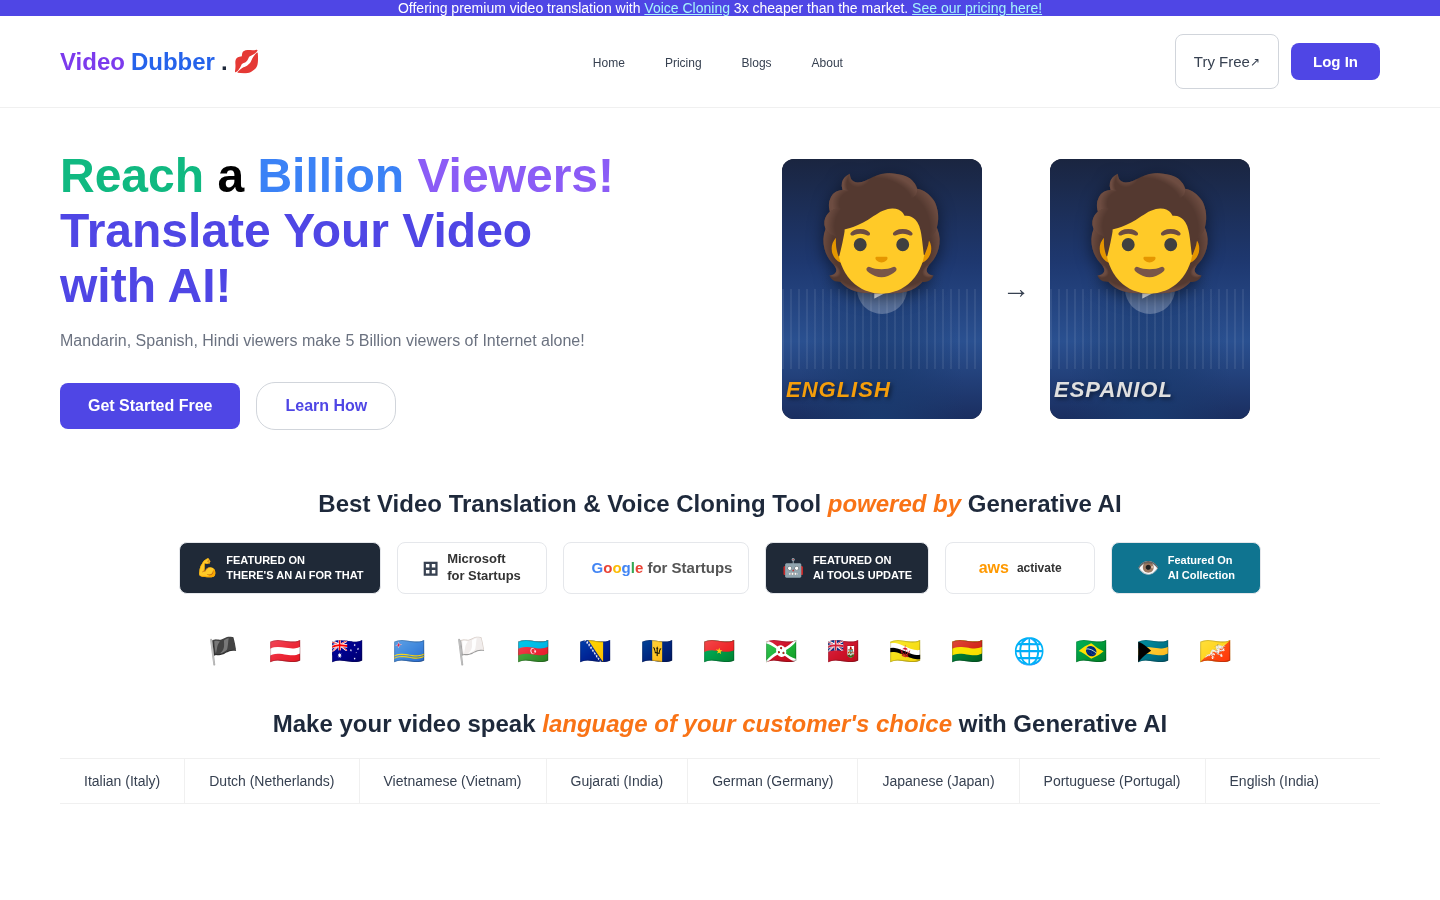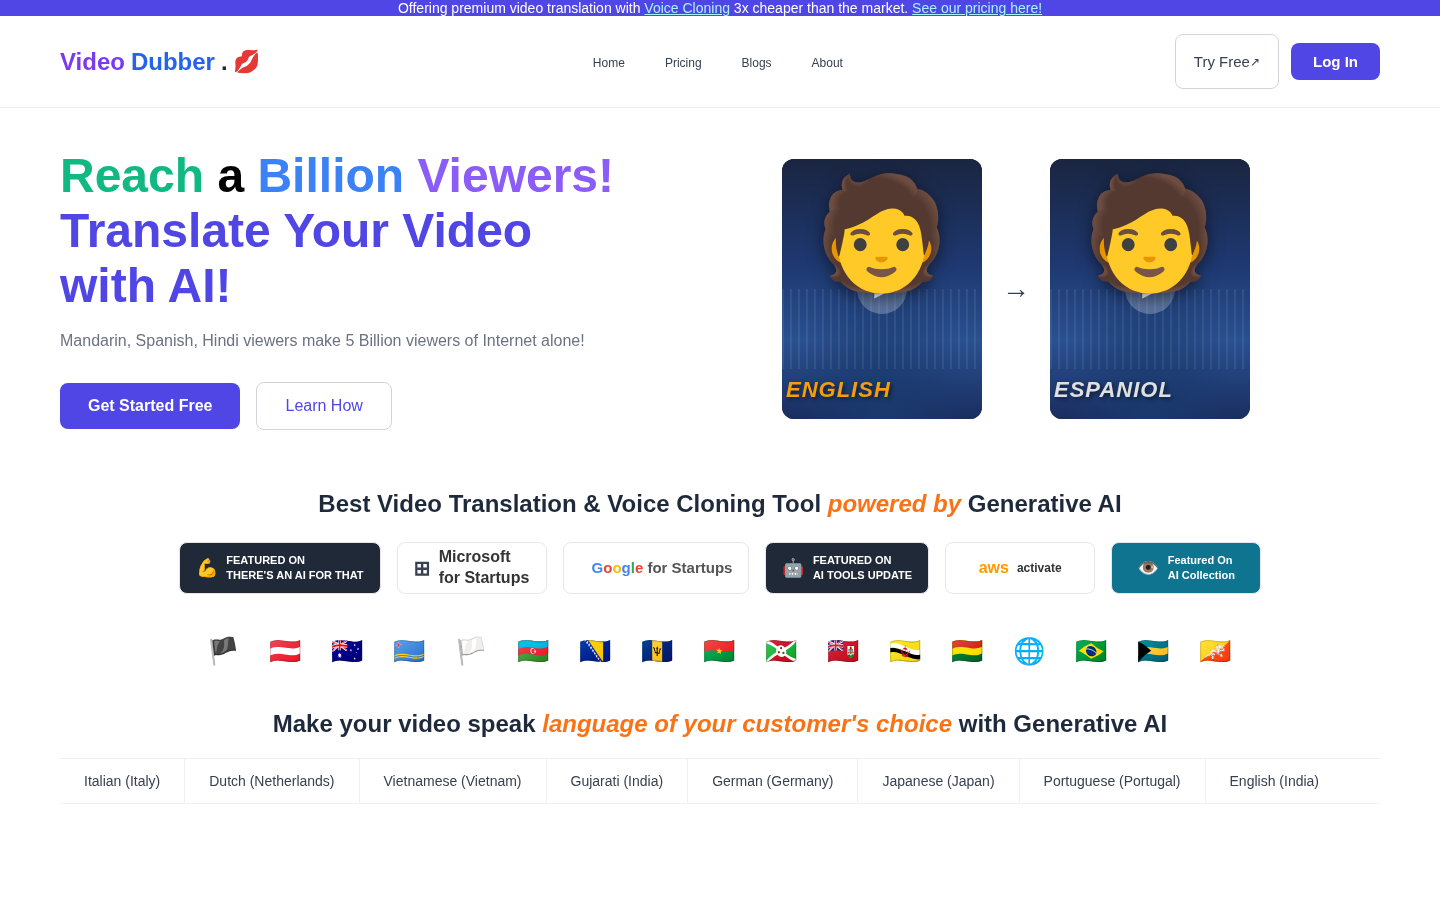--- a/index.html
+++ b/index.html
@@ -116,24 +116,24 @@
       border-radius: 8px;
       font-size: 16px;
       cursor: pointer;
       font-weight: 600;
     }
     .learn-how-btn {
       border: 1px solid #d1d5db;
       background: #fff;
       color: #4f46e5;
       padding: 14px 28px;
-      border-radius: 8px;
+      border-radius: 19px;
       font-size: 16px;
       cursor: pointer;
-      font-weight: 400;
+      font-weight: 700;
     }
 
     
     .hero-right {
       flex: 1;
       display: flex;
       align-items: center;
       justify-content: center;
       gap: 20px;
     }
@@ -372,21 +372,21 @@
   <p class="powered-title">
     <span>Best Video Translation &amp; Voice Cloning Tool </span><span class="powered-by">powered by</span><span> Generative AI</span>
   </p>
   <div class="partner-logos">
     <div class="partner-badge ai-tools">
       <span style="font-size:18px;">💪</span>
       <span style="font-size:11px; text-align:left; line-height:1.3;">FEATURED ON<br>THERE'S AN AI FOR THAT</span>
     </div>
     <div class="partner-badge microsoft">
       <span style="font-size:20px;">⊞</span>
-      <span style="font-size:16px; text-align:left; line-height:1.3; color:#333;">Microsoft<br>for Startups</span>
+      <span style="font-size:13px; text-align:left; line-height:1.3; color:#333;">Microsoft<br>for Startups</span>
     </div>
     <div class="partner-badge google">
       <span style="font-size:15px; font-weight:600; color:#555;margin-left:12px;">
         <span style="color:#4285f4; font-weight:700;">G</span><span style="color:#ea4335; font-weight:700;">o</span><span style="color:#fbbc05; font-weight:700;">o</span><span style="color:#4285f4; font-weight:700;">g</span><span style="color:#34a853; font-weight:700;">l</span><span style="color:#ea4335; font-weight:700;">e</span> for Startups
       </span>
     </div>
     <div class="partner-badge ai-tools-update">
       <span style="font-size:18px;">🤖</span>
       <span style="font-size:11px; text-align:left; line-height:1.3;">FEATURED ON<br>AI TOOLS UPDATE</span>
     </div>

